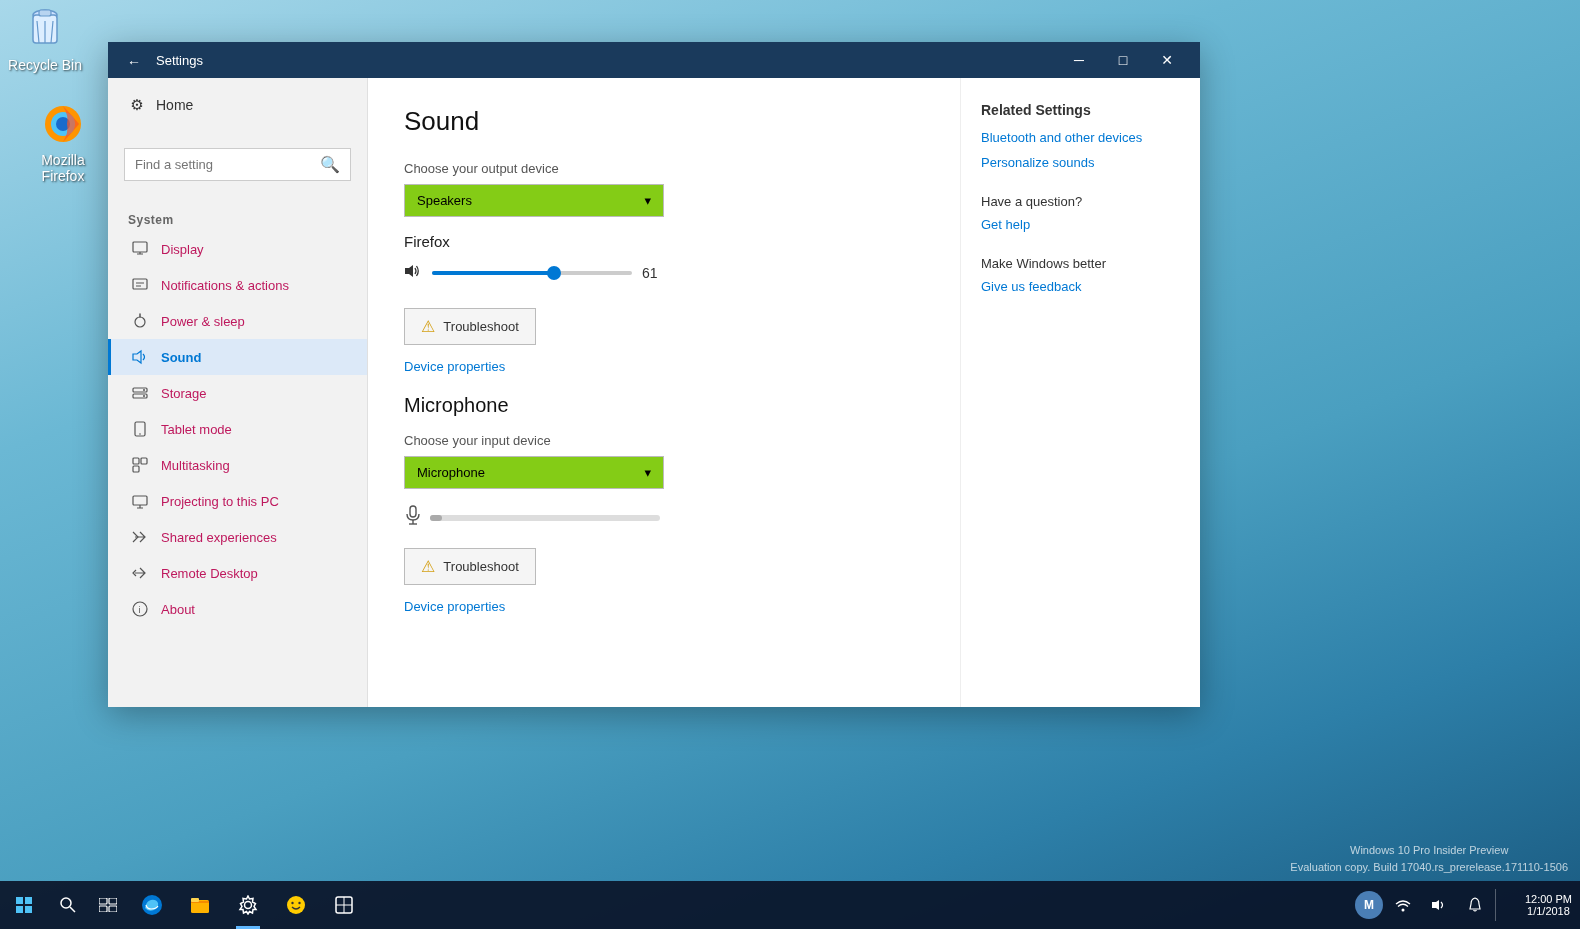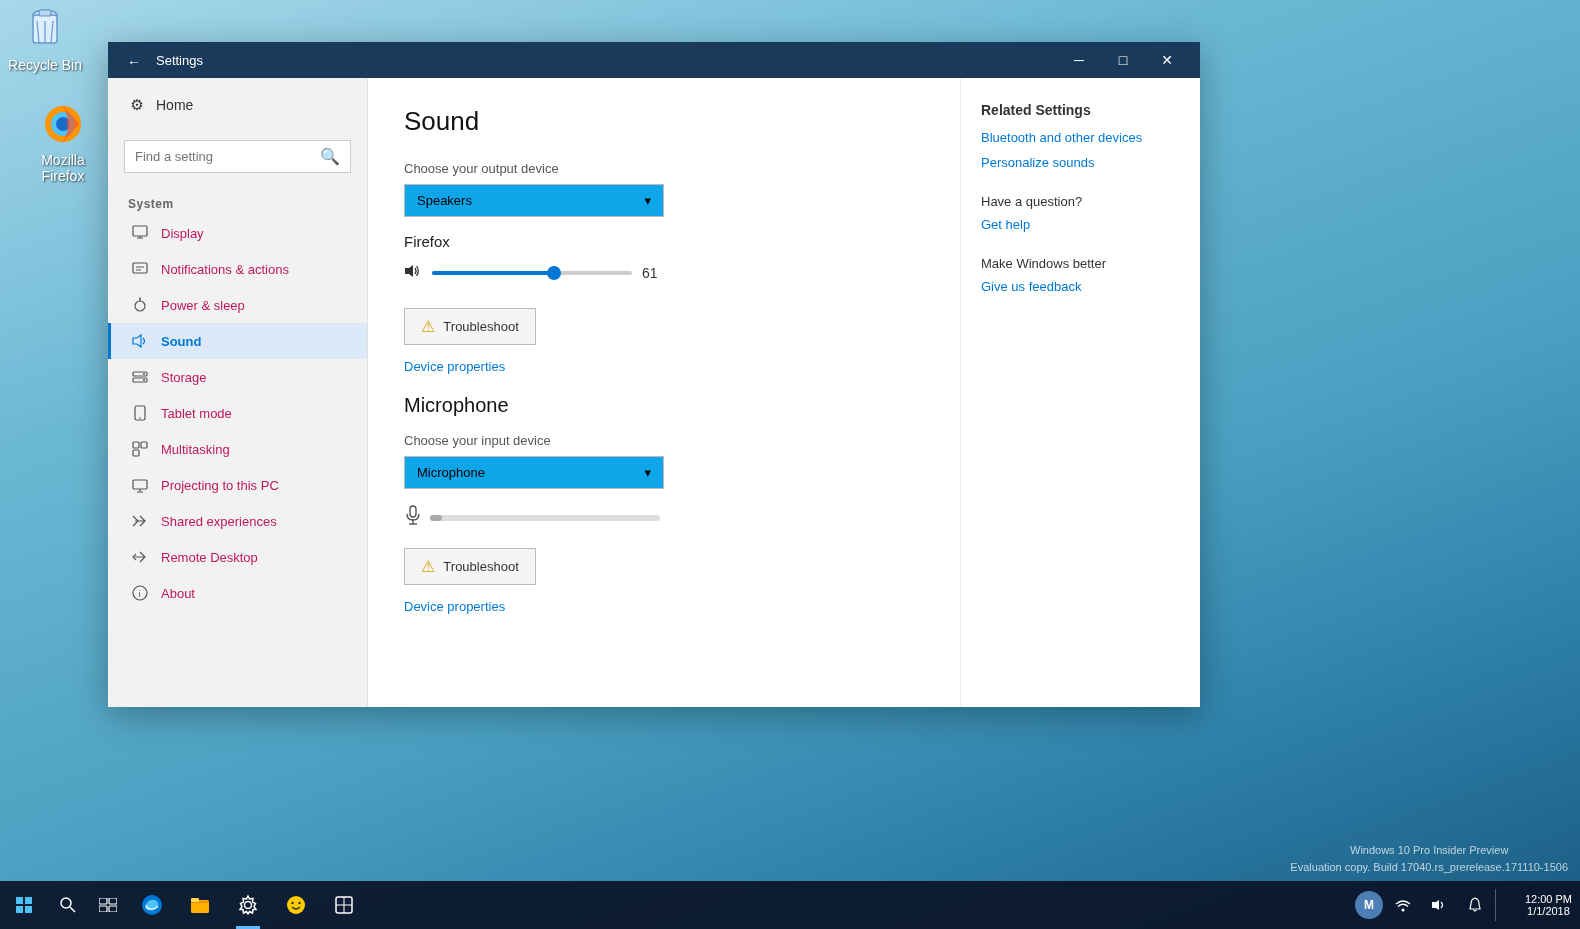--- a/index.html
+++ b/index.html
@@ -189,21 +189,21 @@
     .sidebar-home {
       display: flex;
       align-items: center;
       gap: 10px;
       padding: 10px 20px;
       cursor: pointer;
       font-size: 14px;
       color: #333;
     }
     .search-box {
-      margin: 16px 16px;
+      margin: 24px 16px;
       display: flex;
       align-items: center;
       border: 1px solid #ccc;
       background: white;
       padding: 6px 10px;
       gap: 6px;
     }
     .search-box input {
       border: none;
       outline: none;
@@ -263,21 +263,21 @@
     .section-label {
       font-size: 13px;
       color: #555;
       margin-bottom: 8px;
     }
     .dropdown-select {
       display: flex;
       align-items: center;
       justify-content: space-between;
       border: 1px solid #bbb;
-      background: #0ea5e9;
+      background: #84cc16;
       padding: 8px 12px;
       width: 260px;
       font-size: 13px;
       cursor: pointer;
       margin-bottom: 16px;
     }
     .volume-label {
       font-size: 15px;
       font-weight: 400;
       margin: 8px 0 12px;

